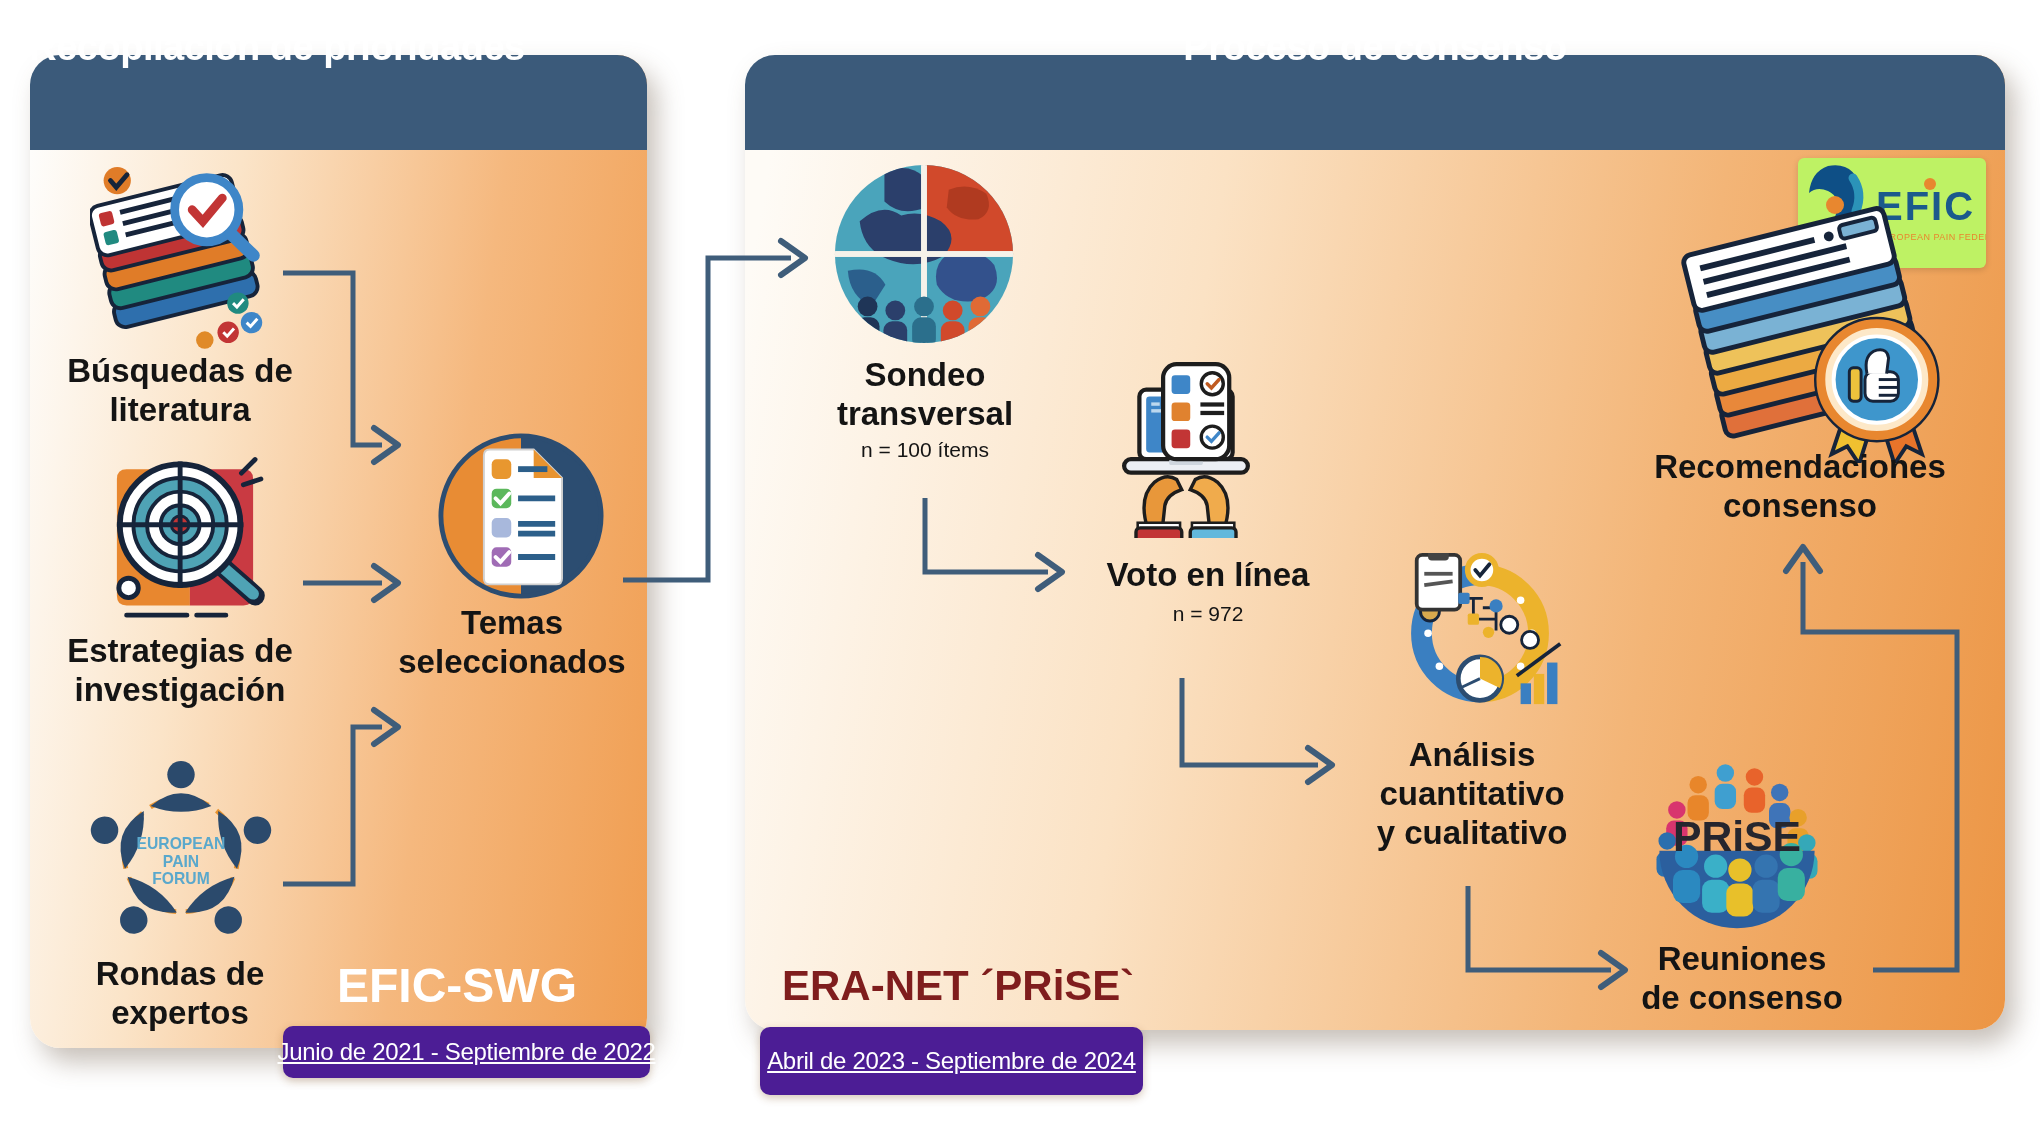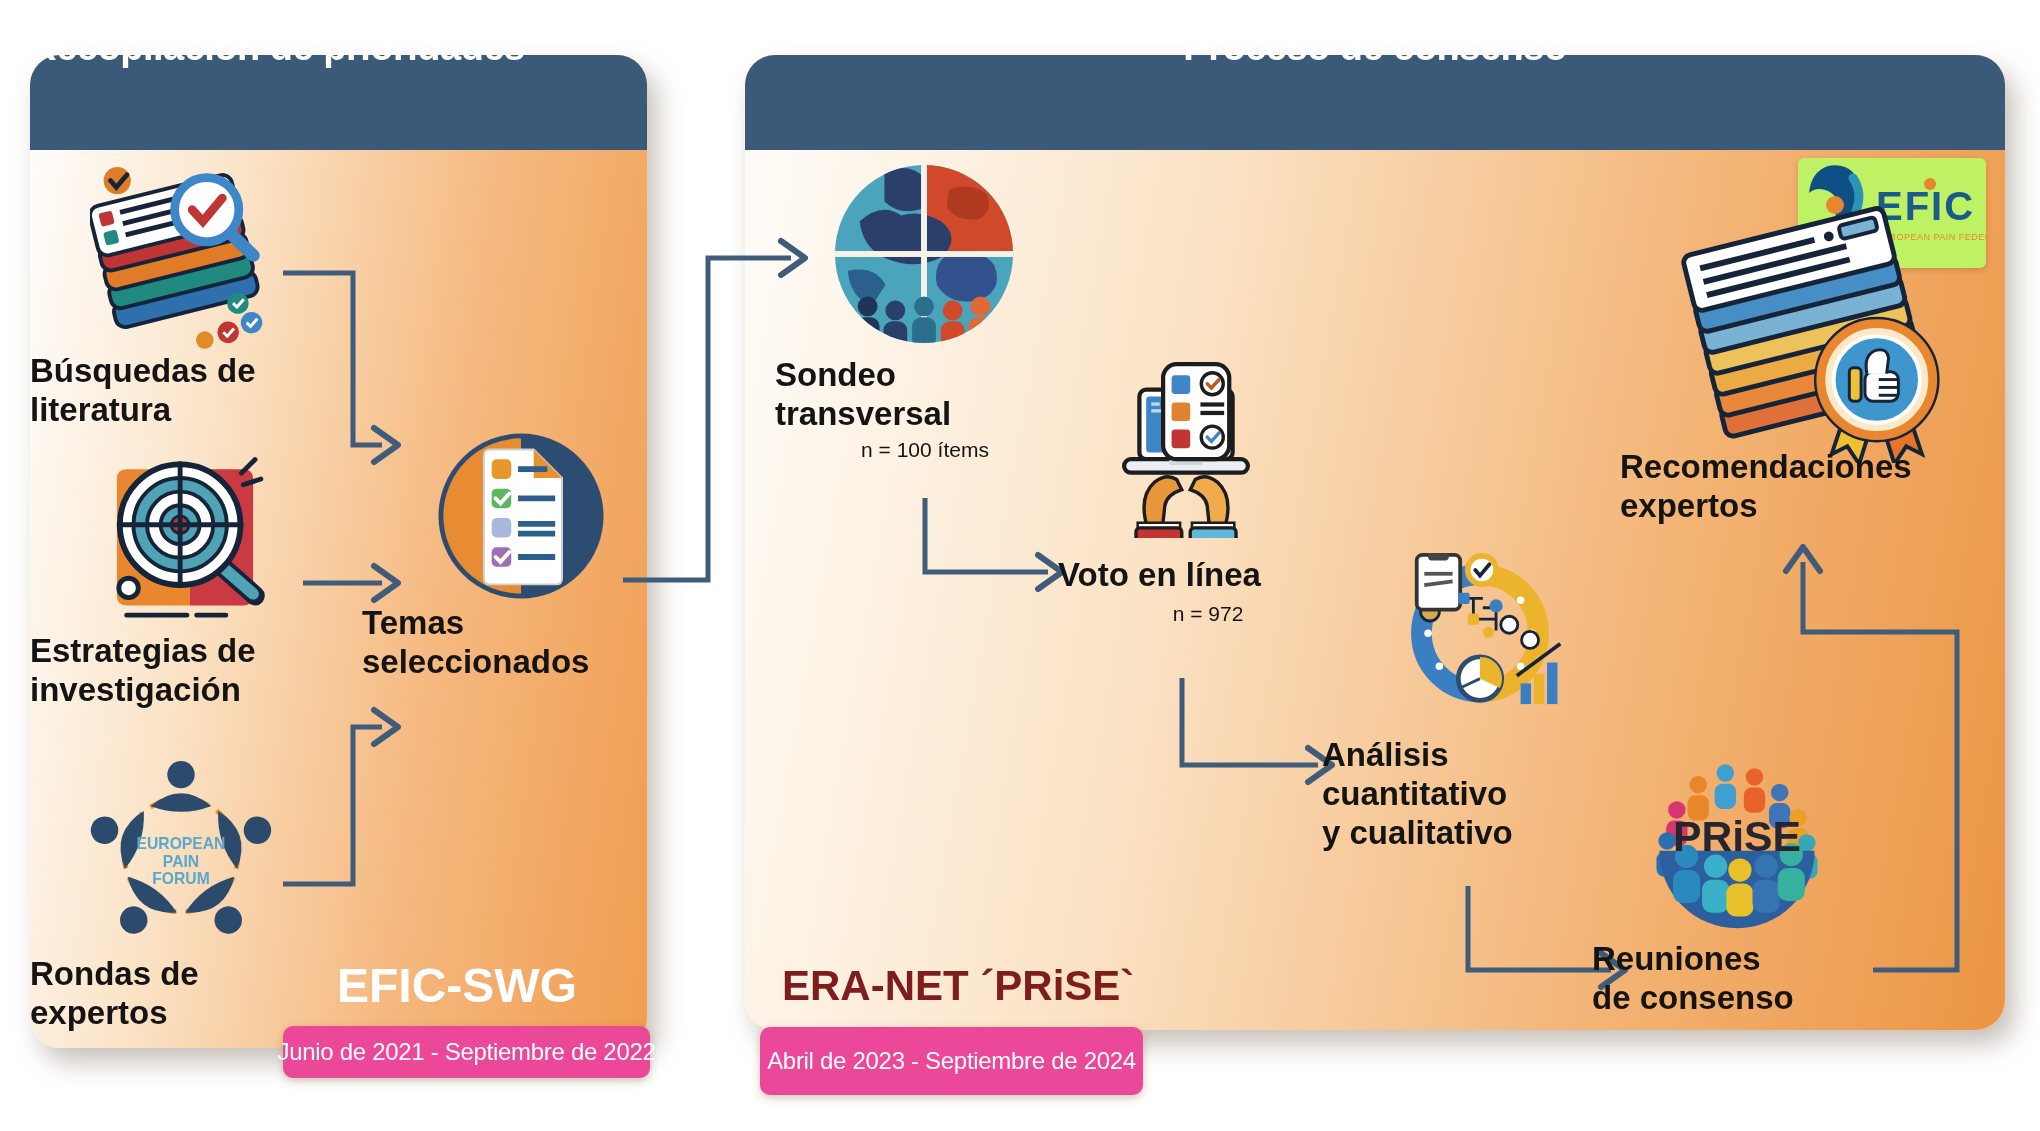--- a/index.html
+++ b/index.html
@@ -7,29 +7,29 @@
           font-family:"Liberation Sans", sans-serif;color:#141414;}
   .panel{position:absolute;border-radius:30px;box-shadow:10px 14px 26px rgba(95,75,55,.35);}
   #left-panel{left:30px;top:55px;width:617px;height:993px;
     background:linear-gradient(98deg,#fefdfb 2%,#fbe4c8 30%,#f5b87e 65%,#f09d50 100%);}
   #right-panel{left:745px;top:55px;width:1260px;height:975px;
     background:linear-gradient(100deg,#fefbf6 3%,#fbe2c4 35%,#f3b577 70%,#ec9544 100%);}
   .panel-header{position:absolute;left:0;top:0;width:100%;height:95px;background:#3b5a7a;
     border-radius:30px 30px 0 0;}
   .panel-title{position:absolute;top:0;height:95px;display:flex;align-items:center;justify-content:center;
     color:#ffffff;font-size:38px;font-weight:bold;letter-spacing:-.5px;white-space:nowrap;}
-  .lbl{position:absolute;font-size:33px;font-weight:bold;line-height:1.18;
+  .lbl{position:absolute;font-size:33px;font-weight:bold;line-height:1.18;text-align:center;
     white-space:pre-line;color:#141414;}
   .sub{position:absolute;font-size:21px;font-weight:400;text-align:center;color:#141414;white-space:nowrap;}
   .org{position:absolute;font-weight:bold;text-align:center;white-space:nowrap;}
   #efic-swg{left:332px;top:958px;width:250px;font-size:48px;color:#ffffff;}
   #era-net{left:782px;top:962px;width:350px;font-size:42px;color:#7f1d1d;}
-  .badge{position:absolute;background:#ec4899;border-radius:10px;color:#ffffff;font-size:24px;
+  .badge{position:absolute;background:#4c1d95;border-radius:10px;color:#ffffff;font-size:24px;
     display:flex;align-items:center;justify-content:center;letter-spacing:-.3px;white-space:nowrap;
-    box-shadow:0 3px 8px rgba(120,70,20,.3);}
+    box-shadow:0 3px 8px rgba(120,70,20,.3);text-decoration:underline;}
   #badge-left{left:283px;top:1026px;width:367px;height:52px;}
   #badge-right{left:760px;top:1027px;width:383px;height:68px;}
   .icon{position:absolute;}
   #arrow-layer{position:absolute;left:0;top:0;pointer-events:none;}
   #efic-box{left:1798px;top:158px;width:188px;height:110px;background:#bef264;border-radius:6px;
     position:absolute;box-shadow:0 2px 6px rgba(0,0,0,.15);}
 </style>
 </head>
 <body>
 
@@ -372,18 +372,18 @@
       <circle r="44" fill="#3e96cc" stroke="#ffffff" stroke-width="4"></circle>
       <rect x="-28" y="-12" width="12" height="34" rx="4" fill="#ecc23c" stroke="#16243a" stroke-width="3"></rect>
       <rect x="-12" y="-8" width="34" height="30" rx="8" fill="#ffffff" stroke="#16243a" stroke-width="3"></rect>
       <path d="M-10,-6 q-4,-20 10,-24 q11,-2 12,8 l-2,16" fill="#ffffff" stroke="#16243a" stroke-width="3"></path>
       <line x1="2" y1="0" x2="22" y2="0" stroke="#16243a" stroke-width="3"></line>
       <line x1="2" y1="8" x2="22" y2="8" stroke="#16243a" stroke-width="3"></line>
       <line x1="2" y1="16" x2="22" y2="16" stroke="#16243a" stroke-width="3"></line>
     </g>
   </svg>
   <div class="lbl" style="left:1620px;top:448px;width:360px;">Recomendaciones
-expertos</div>
+consenso</div>
 
   <div class="org" id="era-net">ERA-NET ´PRiSE`</div>
   <div class="badge" id="badge-right">Abril de 2023 - Septiembre de 2024</div>
 
 </div>
 
 </body></html>

